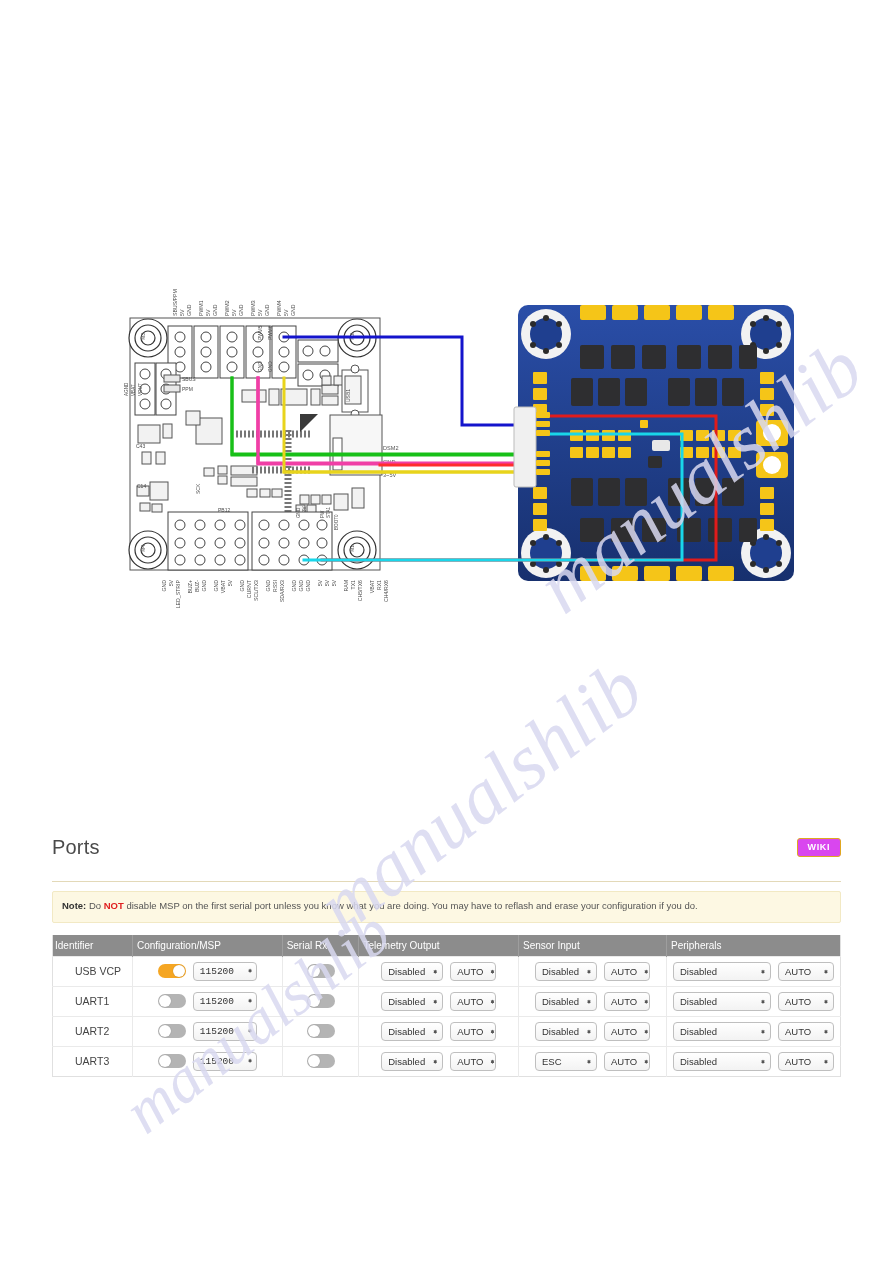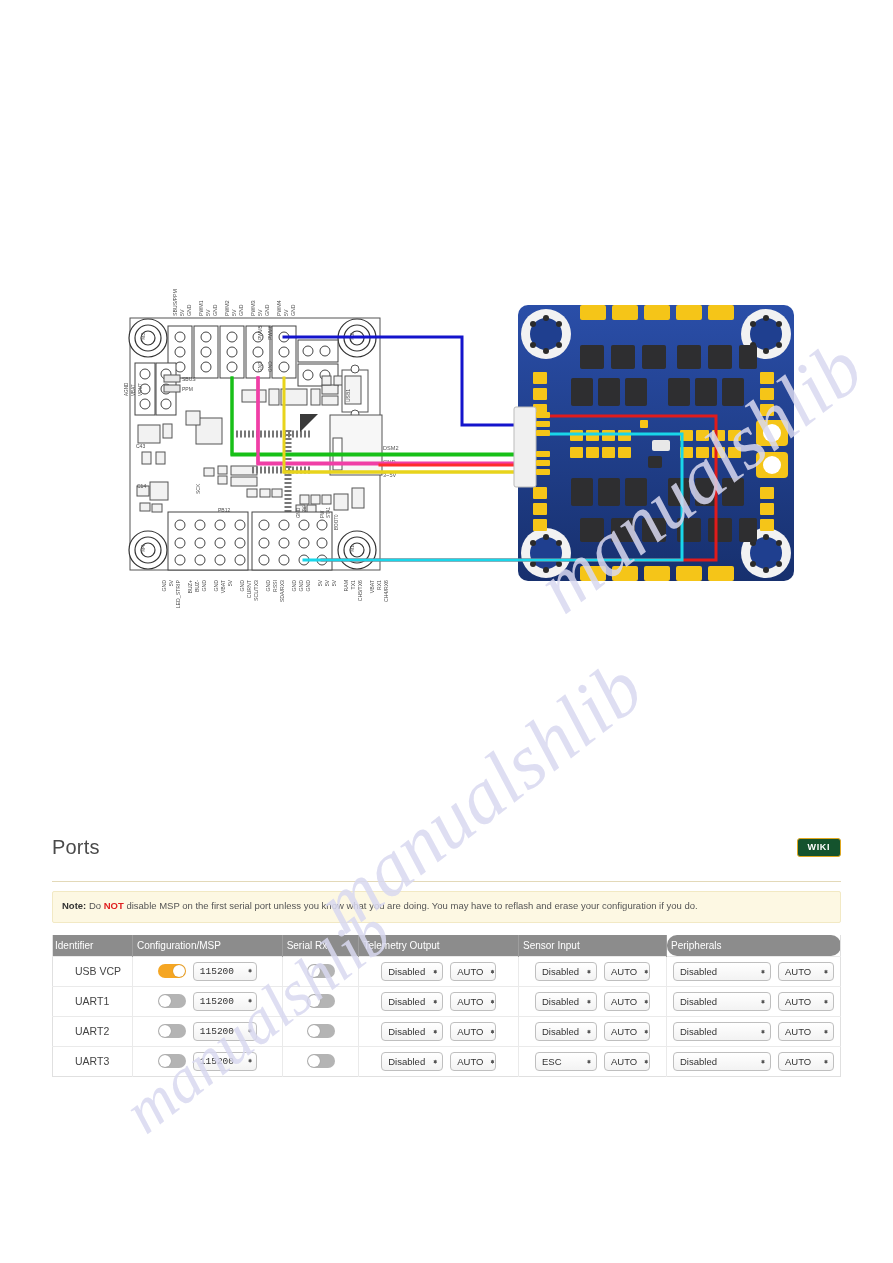--- a/index.html
+++ b/index.html
@@ -60,21 +60,21 @@
     border-bottom:1px solid #e3d9b8;
   }
   .panel-title{
     font-family:"Liberation Sans", sans-serif;
     font-size:20px;
     font-weight:400;
     color:#4a4a4a;
     letter-spacing:.2px;
   }
   .wiki-btn{
-    background:#14532d;
+    background:#d946ef;
     color:#ffffff;
     font-size:9px;
     font-weight:bold;
     letter-spacing:.6px;
     padding:4px 10px 3px 10px;
     border-radius:3px;
     border:1px solid #e0a71f;
     cursor:pointer;
     line-height:1.1;
   }
@@ -105,21 +105,21 @@
   .ports-table thead th{
     background:#8c8c8c;
     color:#fff;
     font-weight:400;
     font-size:10px;
     text-align:left;
     padding:5px 4px;
     border-right:1px solid #9e9e9e;
     white-space:nowrap;
   }
-  .ports-table thead th:last-child{border-right:none;border-radius:10px;}
+  .ports-table thead th:last-child{border-right:none;}
   .ports-table thead th.th-ident{text-align:left;padding-left:2px;}
   .ports-table tbody td{
     border-top:1px solid #eaeaea;
     border-right:1px solid #eaeaea;
     padding:5px 6px;
     vertical-align:middle;
     text-align:center;
     height:16px;
   }
   .ports-table tbody td:last-child{border-right:none;}

